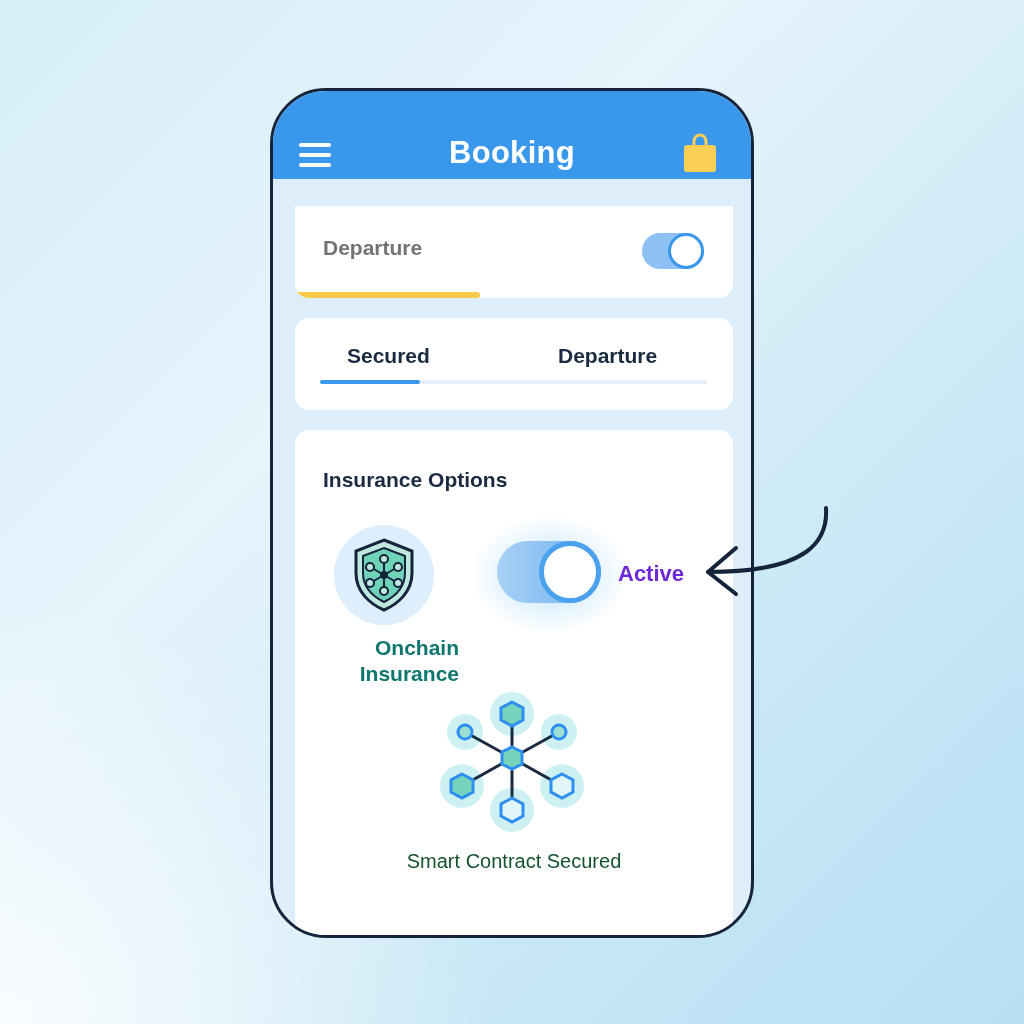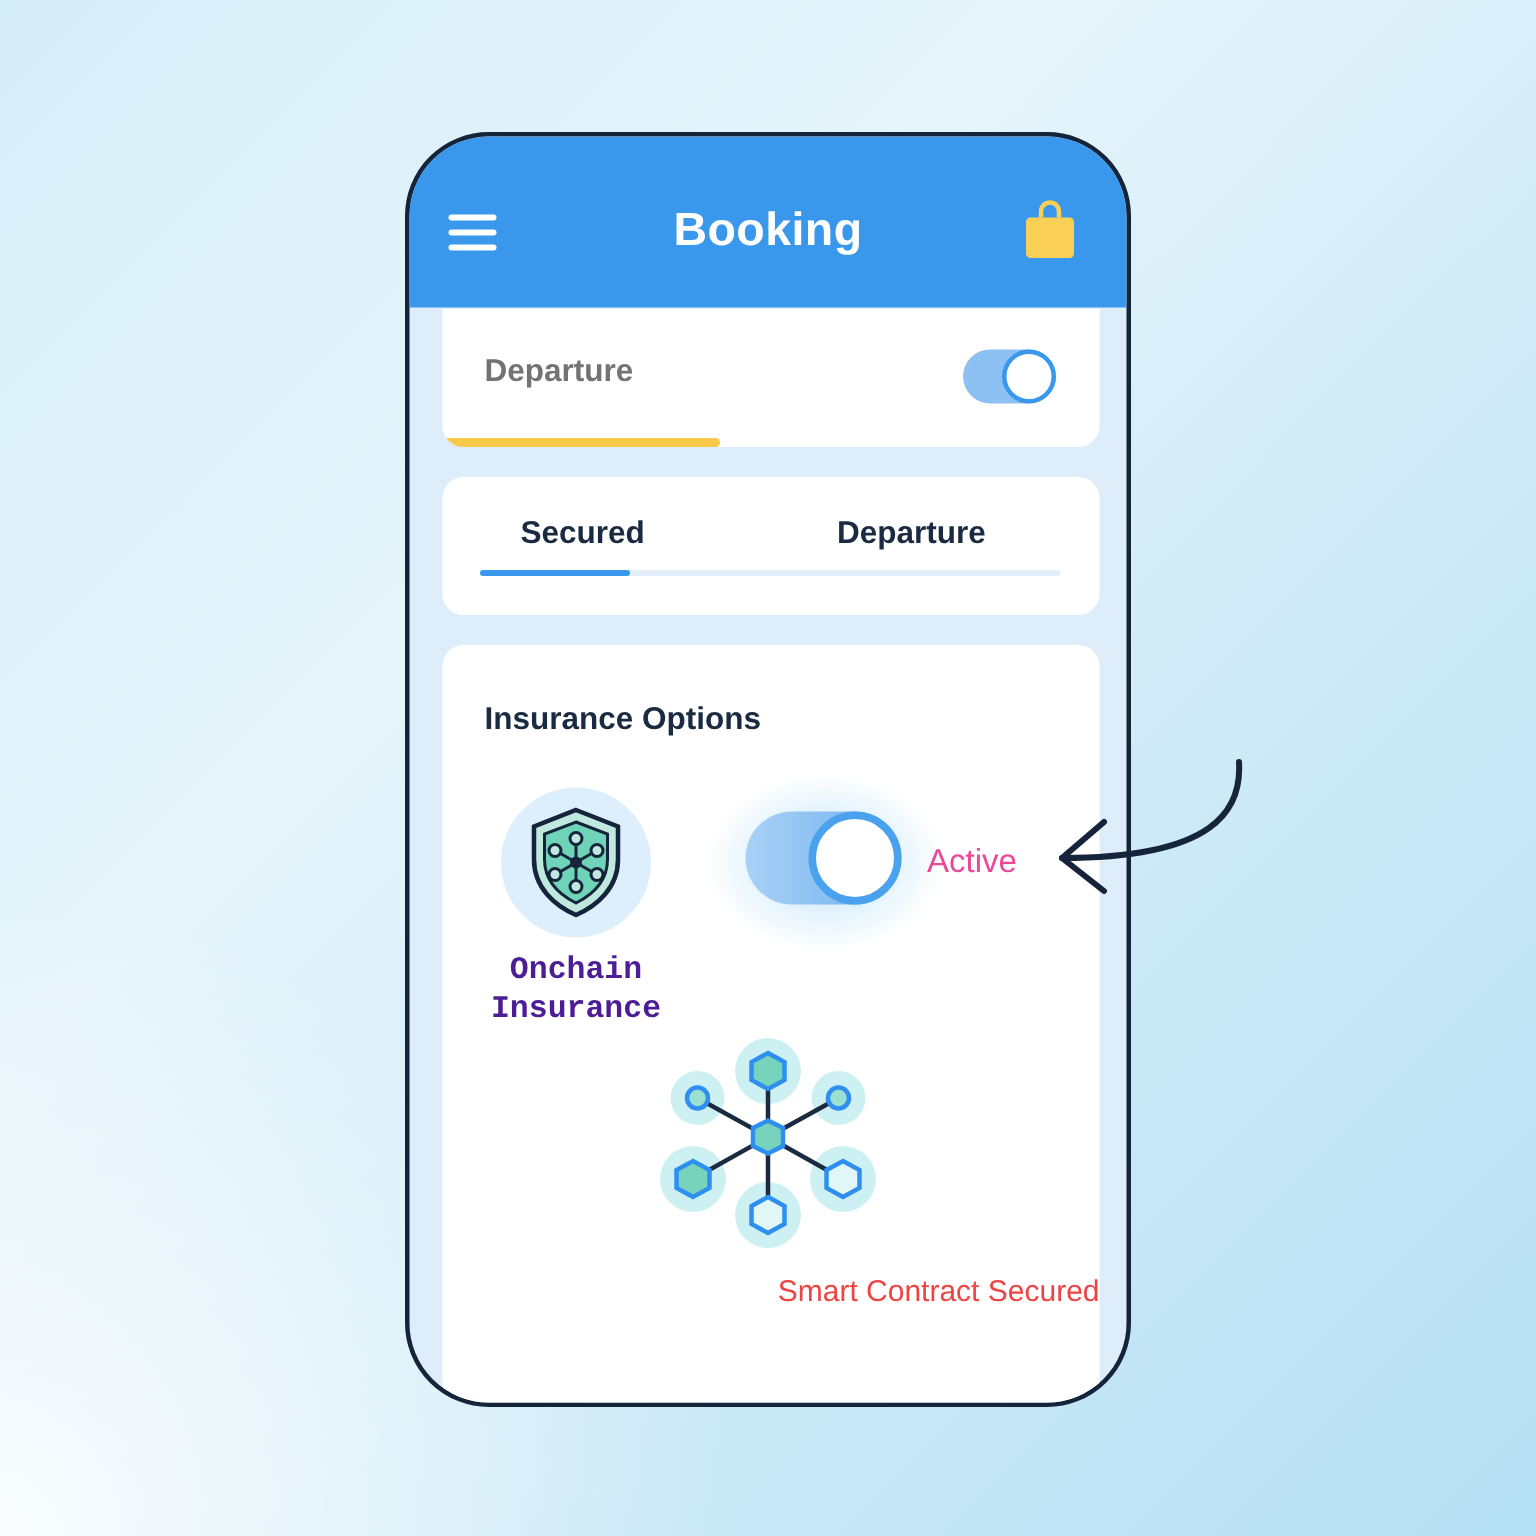--- a/index.html
+++ b/index.html
@@ -11,21 +11,21 @@
   body::before {
     content:""; position:absolute; left:0; top:600px; width:500px; height:424px;
     background: radial-gradient(ellipse at 0% 100%, rgba(255,255,255,0.85), rgba(255,255,255,0) 70%);
   }
   .phone {
     position:absolute; left:270px; top:88px; width:484px; height:850px;
     border:3px solid #15243a; border-radius:56px; background:#ddeefa;
     box-sizing:border-box; overflow:hidden;
   }
   .appbar {
-    position:absolute; left:0; top:0; right:0; height:114px;
+    position:absolute; left:0; top:0; right:0; height:88px;
     background:#3a98ec;
   }
   .menu-icon { position:absolute; left:26px; top:52px; width:32px; height:26px; cursor:pointer; }
   .menu-icon span { position:absolute; left:0; width:32px; height:4px; border-radius:2px; background:#fff; }
   .menu-icon span:nth-child(1){ top:0; }
   .menu-icon span:nth-child(2){ top:10px; }
   .menu-icon span:nth-child(3){ top:20px; }
   .title {
     position:absolute; left:0; right:0; top:44px; text-align:center;
     color:#fff; font-weight:bold; font-size:31px; letter-spacing:0.3px;
@@ -43,31 +43,31 @@
   .tab { position:absolute; top:26px; font-size:21px; font-weight:bold; color:#1a2a40; cursor:pointer; }
   .tab-arrival { left:52px; }
   .tab-passengers { left:263px; }
   .tab-track { position:absolute; left:25px; top:62px; width:387px; height:4px; background:#e2eef9; border-radius:2px; }
   .tab-indicator { position:absolute; left:25px; top:62px; width:100px; height:4px; background:#3a98ec; border-radius:2px; }
 
   .card-insurance { left:22px; top:339px; width:438px; height:520px; }
   .ins-title { position:absolute; left:28px; top:38px; font-size:21px; font-weight:bold; color:#1a2a40;text-align:right; }
   .shield-wrap { position:absolute; left:39px; top:95px; width:100px; height:100px; border-radius:50%; background:#ddeefc; }
   .shield-wrap svg { position:absolute; left:18px; top:12px; }
-  .onchain-label { position:absolute; left:14px; top:205px; width:150px; text-align:center; font-size:21px; font-weight:bold; color:#4c1d95; line-height:26px;font-family:Liberation Mono, monospace; }
+  .onchain-label { position:absolute; left:14px; top:205px; width:150px; text-align:right; font-size:21px; font-weight:bold; color:#0f766e; line-height:26px; }
 
   .toggle-glow { position:absolute; left:175px; top:85px; width:160px; height:120px; border-radius:60px;
     background: radial-gradient(ellipse at center, rgba(140,205,245,0.55), rgba(140,205,245,0) 70%); }
   .toggle-big { position:absolute; left:202px; top:111px; width:104px; height:62px; border-radius:31px;
     background: linear-gradient(90deg, #a9d1f6, #6cb0ef); cursor:pointer; }
   .toggle-big .knob { position:absolute; right:0; top:0; width:52px; height:52px; border-radius:50%; background:#fff; border:5px solid #4aa2ee; }
-  .active-label { position:absolute; left:323px; top:131px; font-size:22px; font-weight:normal; color:#ec4899; }
+  .active-label { position:absolute; left:323px; top:131px; font-size:22px; font-weight:bold; color:#6d28d9; }
 
   .network { position:absolute; left:145px; top:262px; }
-  .smart-label { position:absolute; left:0; right:0; top:420px; text-align:right; font-size:20px; color:#ef4444; }
+  .smart-label { position:absolute; left:0; right:0; top:420px; text-align:center; font-size:20px; color:#14532d; }
 
   .arrow { position:absolute; left:700px; top:500px; }
 </style>
 </head>
 <body>
 
 <div class="phone">
   <div class="appbar">
     <div class="menu-icon">
         <span></span>

